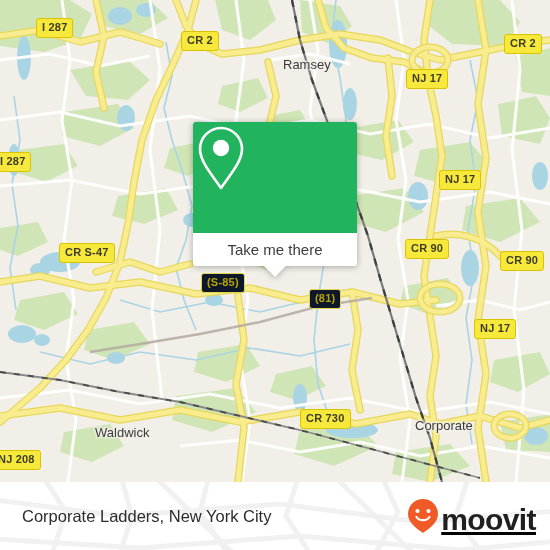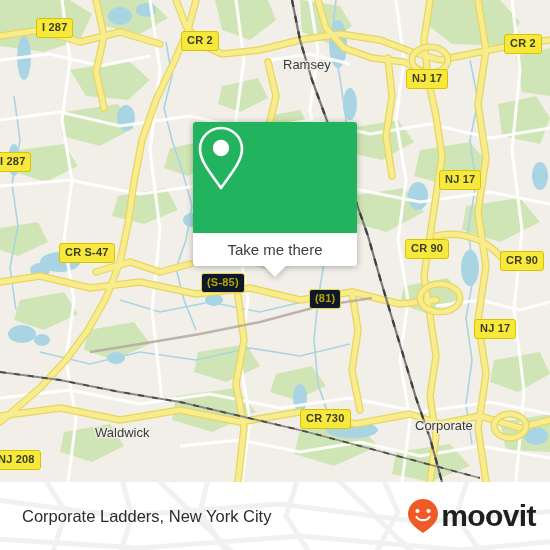--- a/index.html
+++ b/index.html
@@ -127,22 +127,23 @@
     transform: translateY(-50%);
     font-size: 16.5px;
     color: #2c2c2c;
     white-space: nowrap;
   }
   #brand {
     position: absolute;
     right: 14px; top: 50%;
     transform: translateY(-50%);
     display: flex;
-    align-items: center;
+    align-items: flex-end;
     gap: 1px;
+    text-decoration: underline;
   }
   #brand-name {
     font-size: 30px;
     font-weight: bold;
     color: #1f1f1f;
     letter-spacing: -0.6px;
     line-height: 1;
   }
 </style>
 </head>

